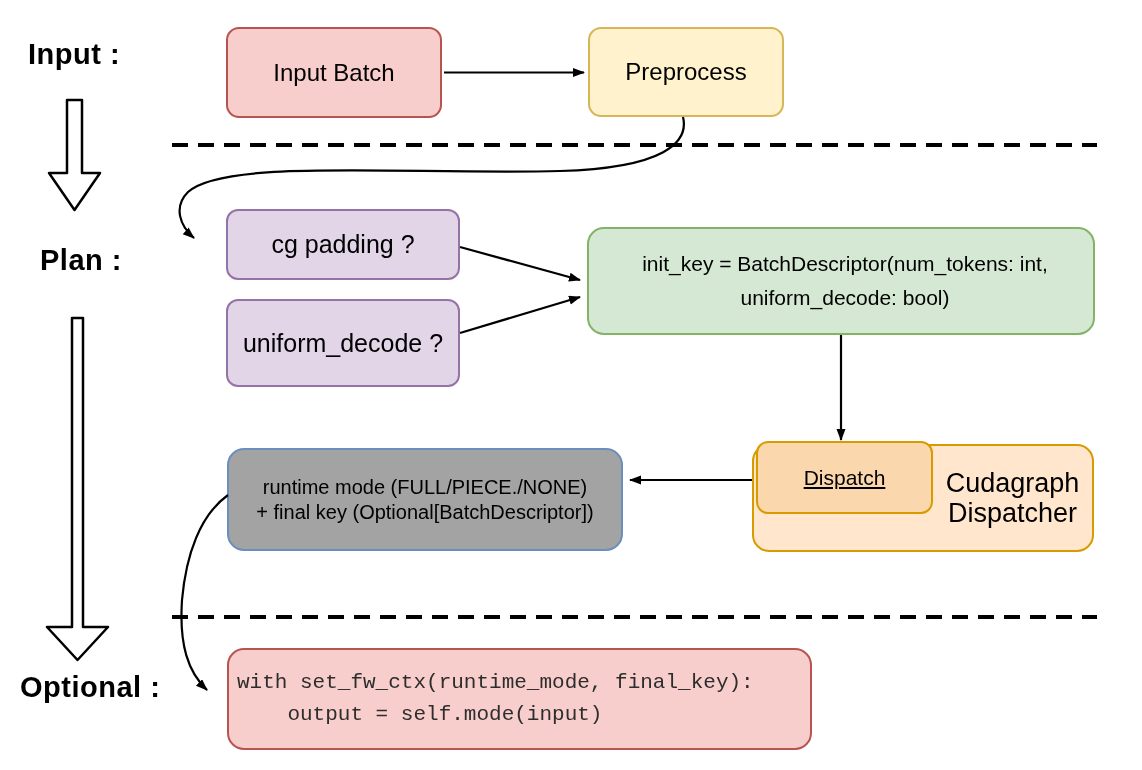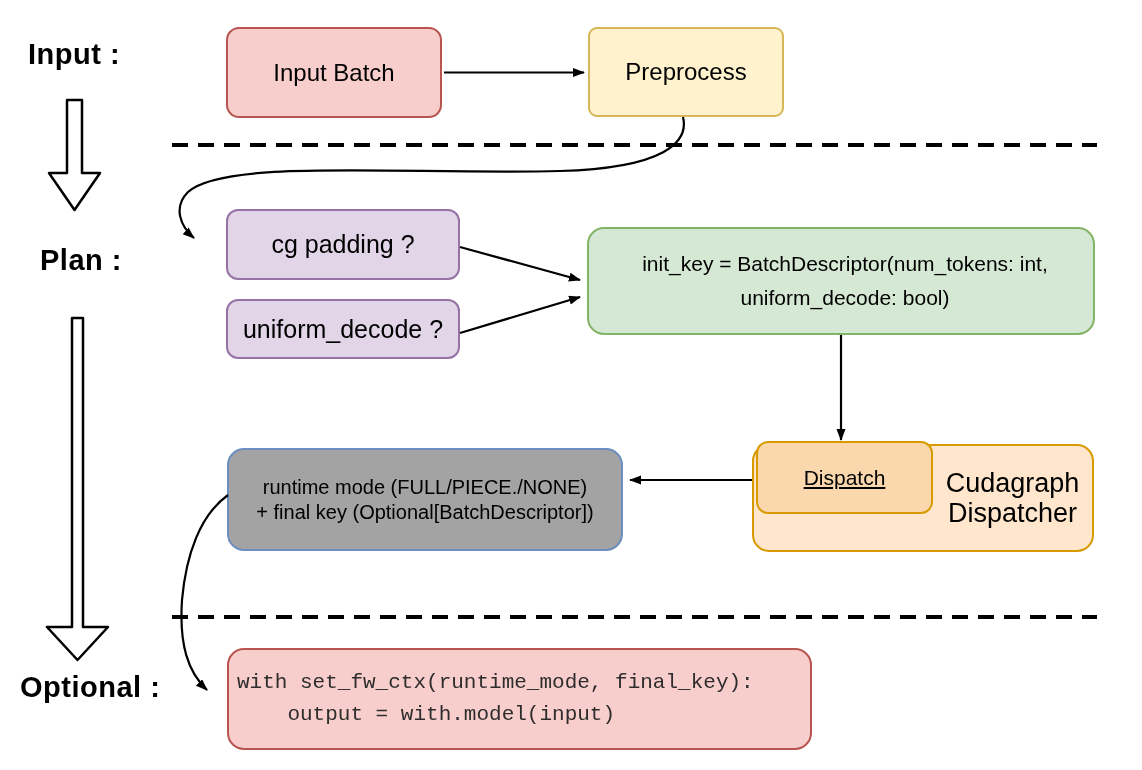--- a/index.html
+++ b/index.html
@@ -13,23 +13,23 @@
   }
   .node {
     position:absolute; box-sizing:border-box; border:2px solid #000;
     display:flex; flex-direction:column; align-items:center; justify-content:center;
     color:#000000; text-align:center; white-space:nowrap;
   }
   .r13 { border-radius:13px;justify-content:center; }
   .r16 { border-radius:17px; }
   .node .ln { display:block; }
   #node-input-batch   { left:226px; top:27px;  width:216px; height:91px;  font-size:24px; }
-  #node-preprocess    { left:588px; top:27px;  width:196px; height:90px;  font-size:24px;border-radius:9px; }
+  #node-preprocess    { left:588px; top:27px;  width:196px; height:90px;  font-size:24px; }
   #node-cg-padding    { left:226px; top:209px; width:234px; height:71px;  font-size:25px; border-radius:12px; }
-  #node-uniform-decode{ left:226px; top:299px; width:234px; height:60px;  font-size:25px; border-radius:12px; }
+  #node-uniform-decode{ left:226px; top:299px; width:234px; height:88px;  font-size:25px; border-radius:12px; }
   #node-init-key      { left:587px; top:227px; width:508px; height:108px; font-size:21px; line-height:34px; }
   #node-cudagraph     { left:752px; top:444px; width:342px; height:108px; }
   #cudagraph-text     { position:absolute; left:931px; top:444px; width:163px; height:108px;
                         display:flex; flex-direction:column; align-items:center; justify-content:center;
                         font-size:27px; line-height:30px; color:#000; text-align:center; }
   #node-dispatch      { left:756px; top:441px; width:177px; height:73px;  font-size:21px; border-radius:12px;text-decoration:underline; }
   #node-runtime-mode  { left:227px; top:448px; width:396px; height:103px; font-size:20px; line-height:25px; }
   #node-execute-code  { left:227px; top:648px; width:585px; height:102px;
                         align-items:flex-start; padding-left:8px;
                         font-family:"Liberation Mono","DejaVu Sans Mono",monospace;
@@ -78,21 +78,21 @@
     <span class="ln">Dispatch</span>
   </div>
 
   <div class="node r16" id="node-runtime-mode" style="background-color: #a3a3a3; border-color: rgb(108, 142, 191);">
     <span class="ln">runtime mode (FULL/PIECE./NONE)</span>
     <span class="ln">+ final key (Optional[BatchDescriptor])</span>
   </div>
 
   <div class="node r16" id="node-execute-code" style="background-color: rgb(248, 206, 204); border-color: rgb(184, 84, 80);">
     <span class="ln">with set_fw_ctx(runtime_mode, final_key):</span>
-    <span class="ln">    output = with.model(input)</span>
+    <span class="ln">    output = self.mode(input)</span>
   </div>
 
   <svg id="connector-layer" viewBox="0 0 1142 770" xmlns="http://www.w3.org/2000/svg">
     <defs>
       <marker id="ah" markerWidth="13" markerHeight="10" refX="11" refY="4.5" orient="auto" markerUnits="userSpaceOnUse">
         <path d="M0,0 L12,4.5 L0,9 Z" fill="#000000"></path>
       </marker>
     </defs>
 
     <line x1="172" y1="145" x2="1097" y2="145" stroke="#000000" stroke-width="4" stroke-dasharray="16 10"></line>

